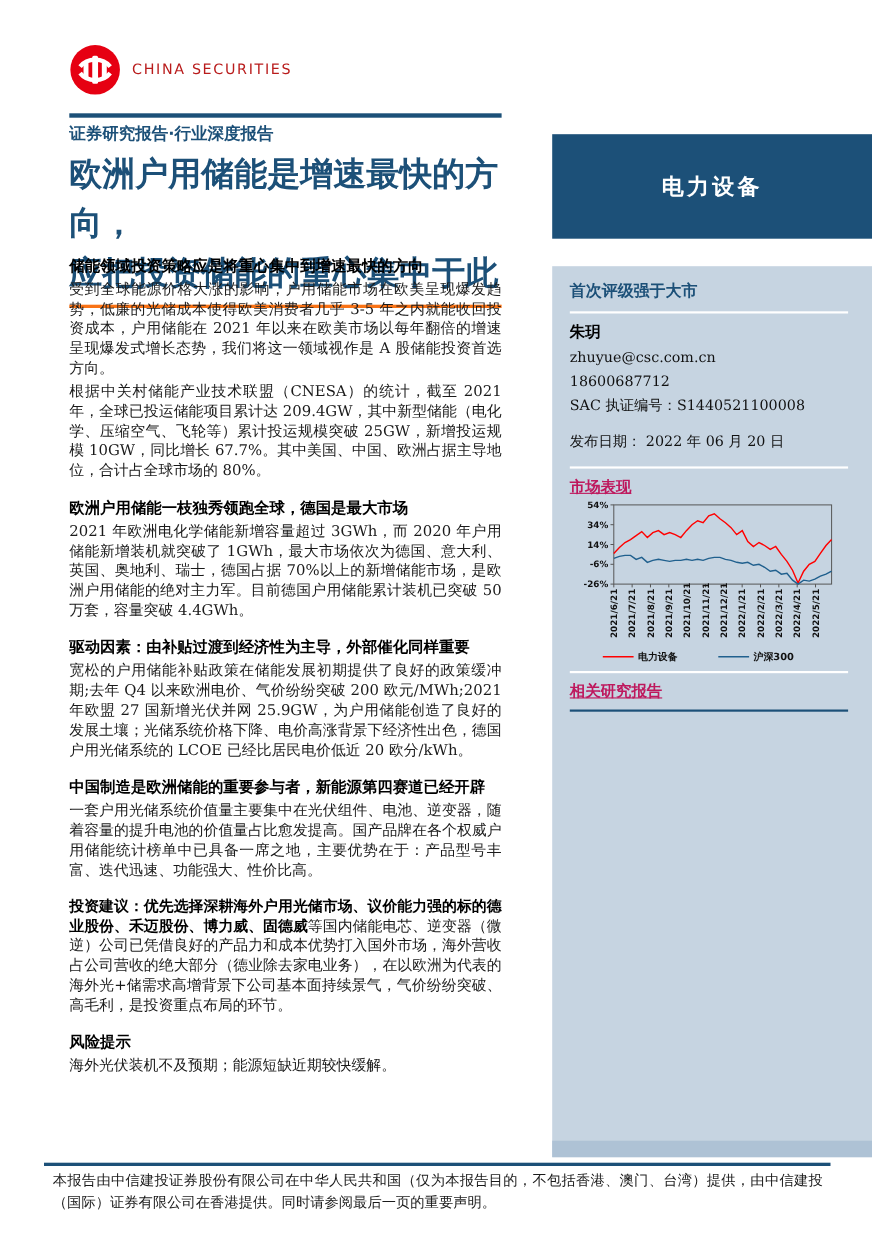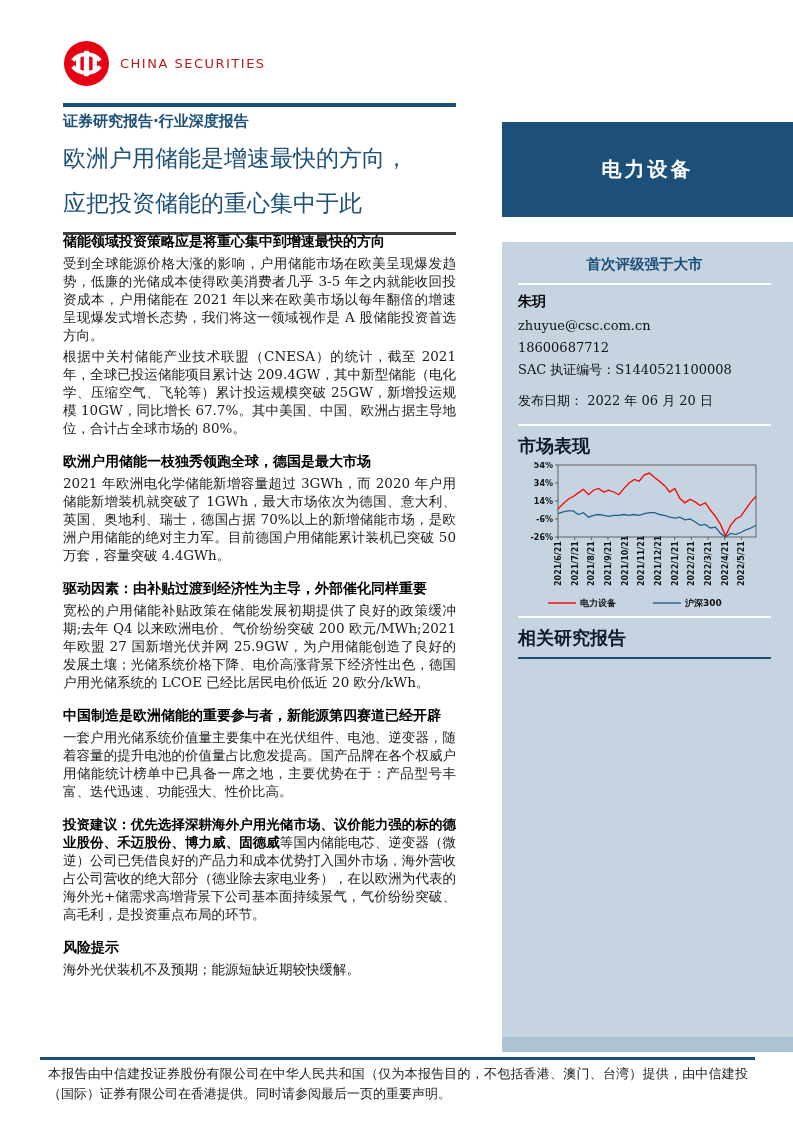--- a/index.html
+++ b/index.html
@@ -10,48 +10,48 @@
   
   .logo-row{position:absolute;left:63px;top:40px;width:393px;display:flex;align-items:center;gap:10px;}
   .logo-mark{width:47px;height:47px;flex:0 0 auto;}
   .logo-text .cn{font-size:26px;font-weight:bold;color:#1a1a1a;line-height:28px;letter-spacing:1px;}
   .logo-text .en{font-size:13px;font-weight:normal;color:#b91c1c;letter-spacing:1.5px;line-height:15px;}
   .header-rule{position:absolute;left:63px;top:103px;width:393px;height:4px;background:#1c5078;}
   .kicker{position:absolute;left:63px;top:112px;width:393px;font-size:15px;font-weight:bold;color:#1c5078;}
   
   .title{
     position:absolute;left:63px;top:136px;width:393px;
-    font-size:23px;line-height:45px;font-weight:normal;color:#1c5078;
-    border-bottom:3px solid #404040;padding-bottom:6px;
+    font-size:30px;line-height:45px;font-weight:bold;color:#1c5078;
+    border-bottom:3px solid #f97316;padding-bottom:6px;
   }
   
   .left-col{position:absolute;left:63px;top:228px;width:393px;}
   .sec-h{font-family:Liberation Sans, sans-serif;font-size:14px;line-height:19px;font-weight:bold;color:#000;margin:15px 0 3px;}
   .sec-h.first{margin-top:4px;}
   .sec-p{font-family:"DejaVu Serif",serif;font-size:13.5px;line-height:18px;margin:3px 0 0;text-align:justify;color:#1a1a1a;}
   .sec-p .lead{font-family:"DejaVu Sans",sans-serif;font-weight:bold;color:#000;}
   
   .industry-box{
     position:absolute;left:502px;top:122px;width:291px;height:95px;background:#1c5078;
     display:flex;align-items:center;justify-content:center;
   }
   .industry-box span{color:#fff;font-size:20px;font-weight:bold;letter-spacing:3px;}
   .side-panel{
     position:absolute;left:502px;top:242px;width:291px;height:810px;background:#c6d4e1;
     box-sizing:border-box;padding:13px 22px 0 16px;
   }
   .side-band{position:absolute;left:0;bottom:0;width:100%;height:15px;background:#aec2d5;}
-  .rating-row{display:flex;justify-content:center;align-items:baseline;}
+  .rating-row{display:flex;justify-content:flex-start;align-items:baseline;}
   .rating-row .lab,.rating-row .val{font-size:14.5px;font-weight:bold;color:#1c5078;}
   .hr-white{height:2px;background:#ffffff;border:0;margin:9px 0 8px;}
   .hr-navy{height:2px;background:#1c5078;border:0;margin:7px 0 0;}
   .analyst-name{font-size:14px;font-weight:bold;color:#000;margin:3px 0 4px;}
   .contact{font-family:"DejaVu Serif",serif;font-size:13px;line-height:22px;color:#111;}
   .pub-date{font-family:"DejaVu Serif",serif;font-size:13px;color:#111;margin-top:11px;}
-  .panel-label{font-size:18px;font-weight:bold;color:#0f172a;margin-top:2px;}
+  .panel-label{font-size:14px;font-weight:bold;color:#be185d;margin-top:2px;text-decoration:underline;}
   .chart-wrap{position:relative;height:152px;margin-top:4px;}
   
   .footer-rule{position:absolute;left:40px;top:1057px;width:715px;height:3px;background:#1c5078;}
   .footer-text{
     position:absolute;left:48px;top:1064px;width:700px;
     font-family:"DejaVu Serif",serif;font-size:13px;line-height:20px;color:#1a1a1a;text-align:justify;
   }
 </style>
 </head>
 <body>

